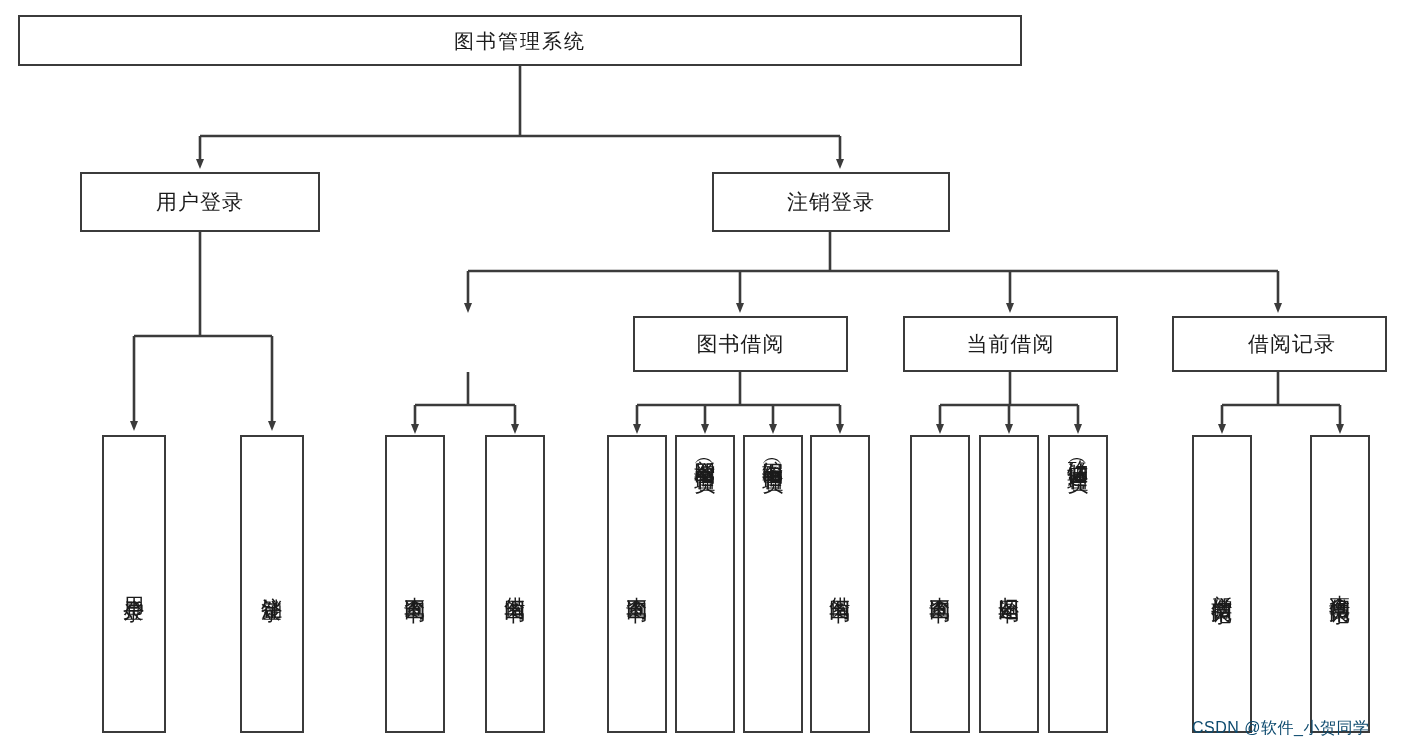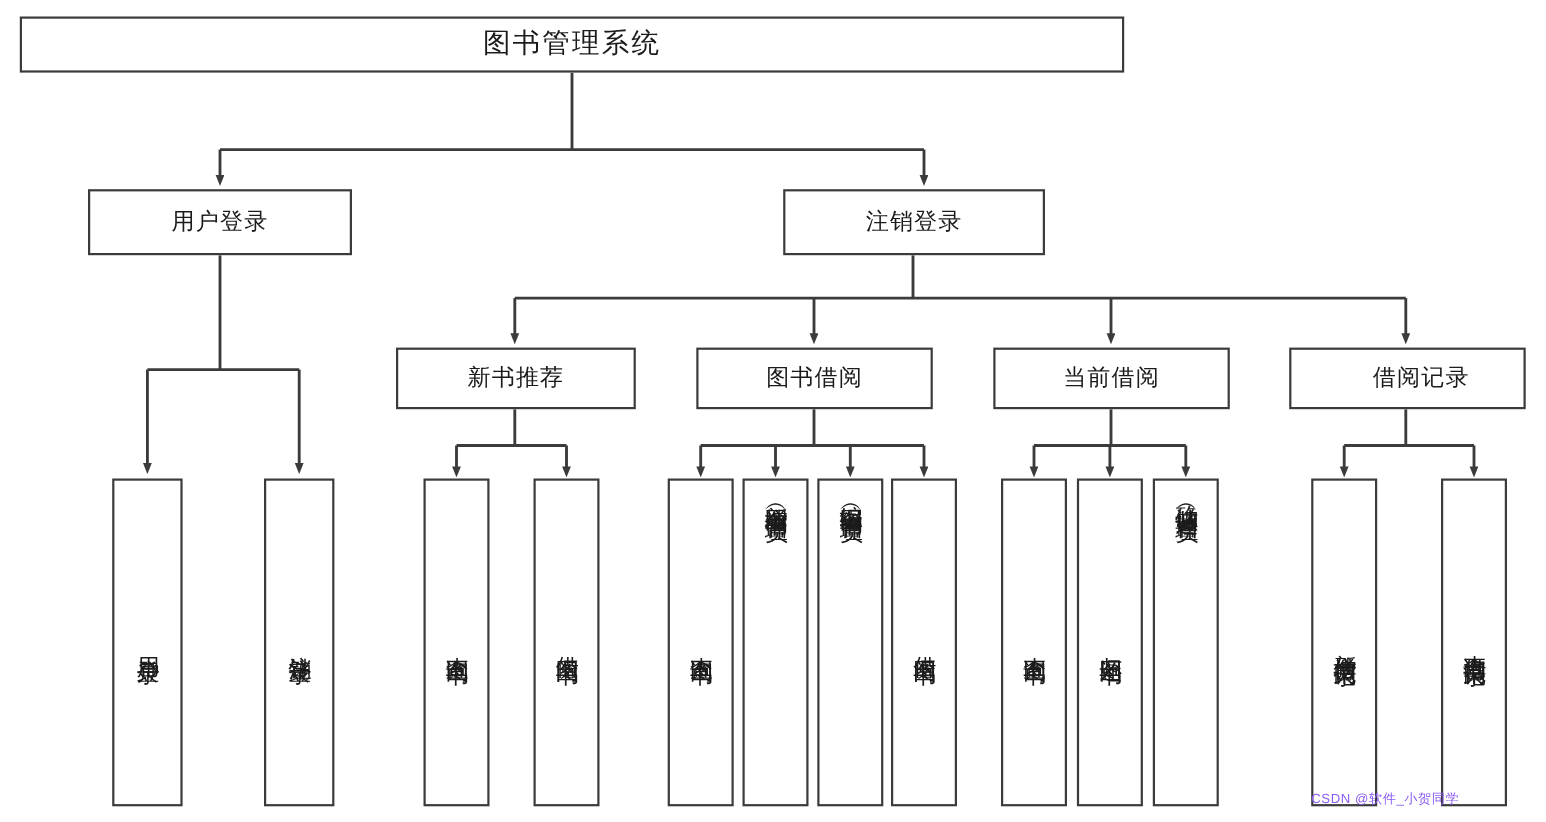--- a/index.html
+++ b/index.html
@@ -35,40 +35,39 @@
     align-items: center;
     justify-content: center;
     color: #1b1b1b;
   }
   .node.horiz {
     font-size: 21px;
     letter-spacing: 1px;
     line-height: 1.1;
   }
   .node.title {
-    font-size: 25px;
+    font-size: 20px;
     letter-spacing: 2px;
-    font-family: Liberation Mono, monospace;
   }
   .node.vert {
     writing-mode: vertical-rl;
     text-orientation: upright;
     font-size: 21px;
     line-height: 1.22;
     letter-spacing: 2px;
     padding: 6px 0;
     white-space: nowrap;
   }
   .node.vert.top-aligned {
     justify-content: flex-start;
   }
   .watermark {
     position: absolute;
-    color: #8b5cf6;
-    font-size: 12px;
+    color: #0c4a6e;
+    font-size: 16px;
     letter-spacing: 0.5px;
     white-space: nowrap;
   }
 </style>
 </head>
 <body>
 
 <div id="canvas">
 
   <svg class="wires" viewBox="0 0 1405 747" xmlns="http://www.w3.org/2000/svg">
@@ -125,23 +124,20 @@
     <span>图书管理系统</span>
   </div>
 
   <div class="node horiz" style="left:80px; top:172px; width:240px; height:60px;">
     <span>用户登录</span>
   </div>
   <div class="node horiz" style="left:712px; top:172px; width:238px; height:60px;">
     <span>注销登录</span>
   </div>
 
-  <div class="node horiz" style="left:360px; top:316px; width:218px; height:56px;">
-    <span>新书推荐</span>
-  </div>
   <div class="node horiz" style="left:633px; top:316px; width:215px; height:56px;">
     <span>图书借阅</span>
   </div>
   <div class="node horiz" style="left:903px; top:316px; width:215px; height:56px;">
     <span>当前借阅</span>
   </div>
   <div class="node horiz" style="left:1172px; top:316px; width:215px; height:56px;padding-left:25px;">
     <span>借阅记录</span>
   </div>
 

